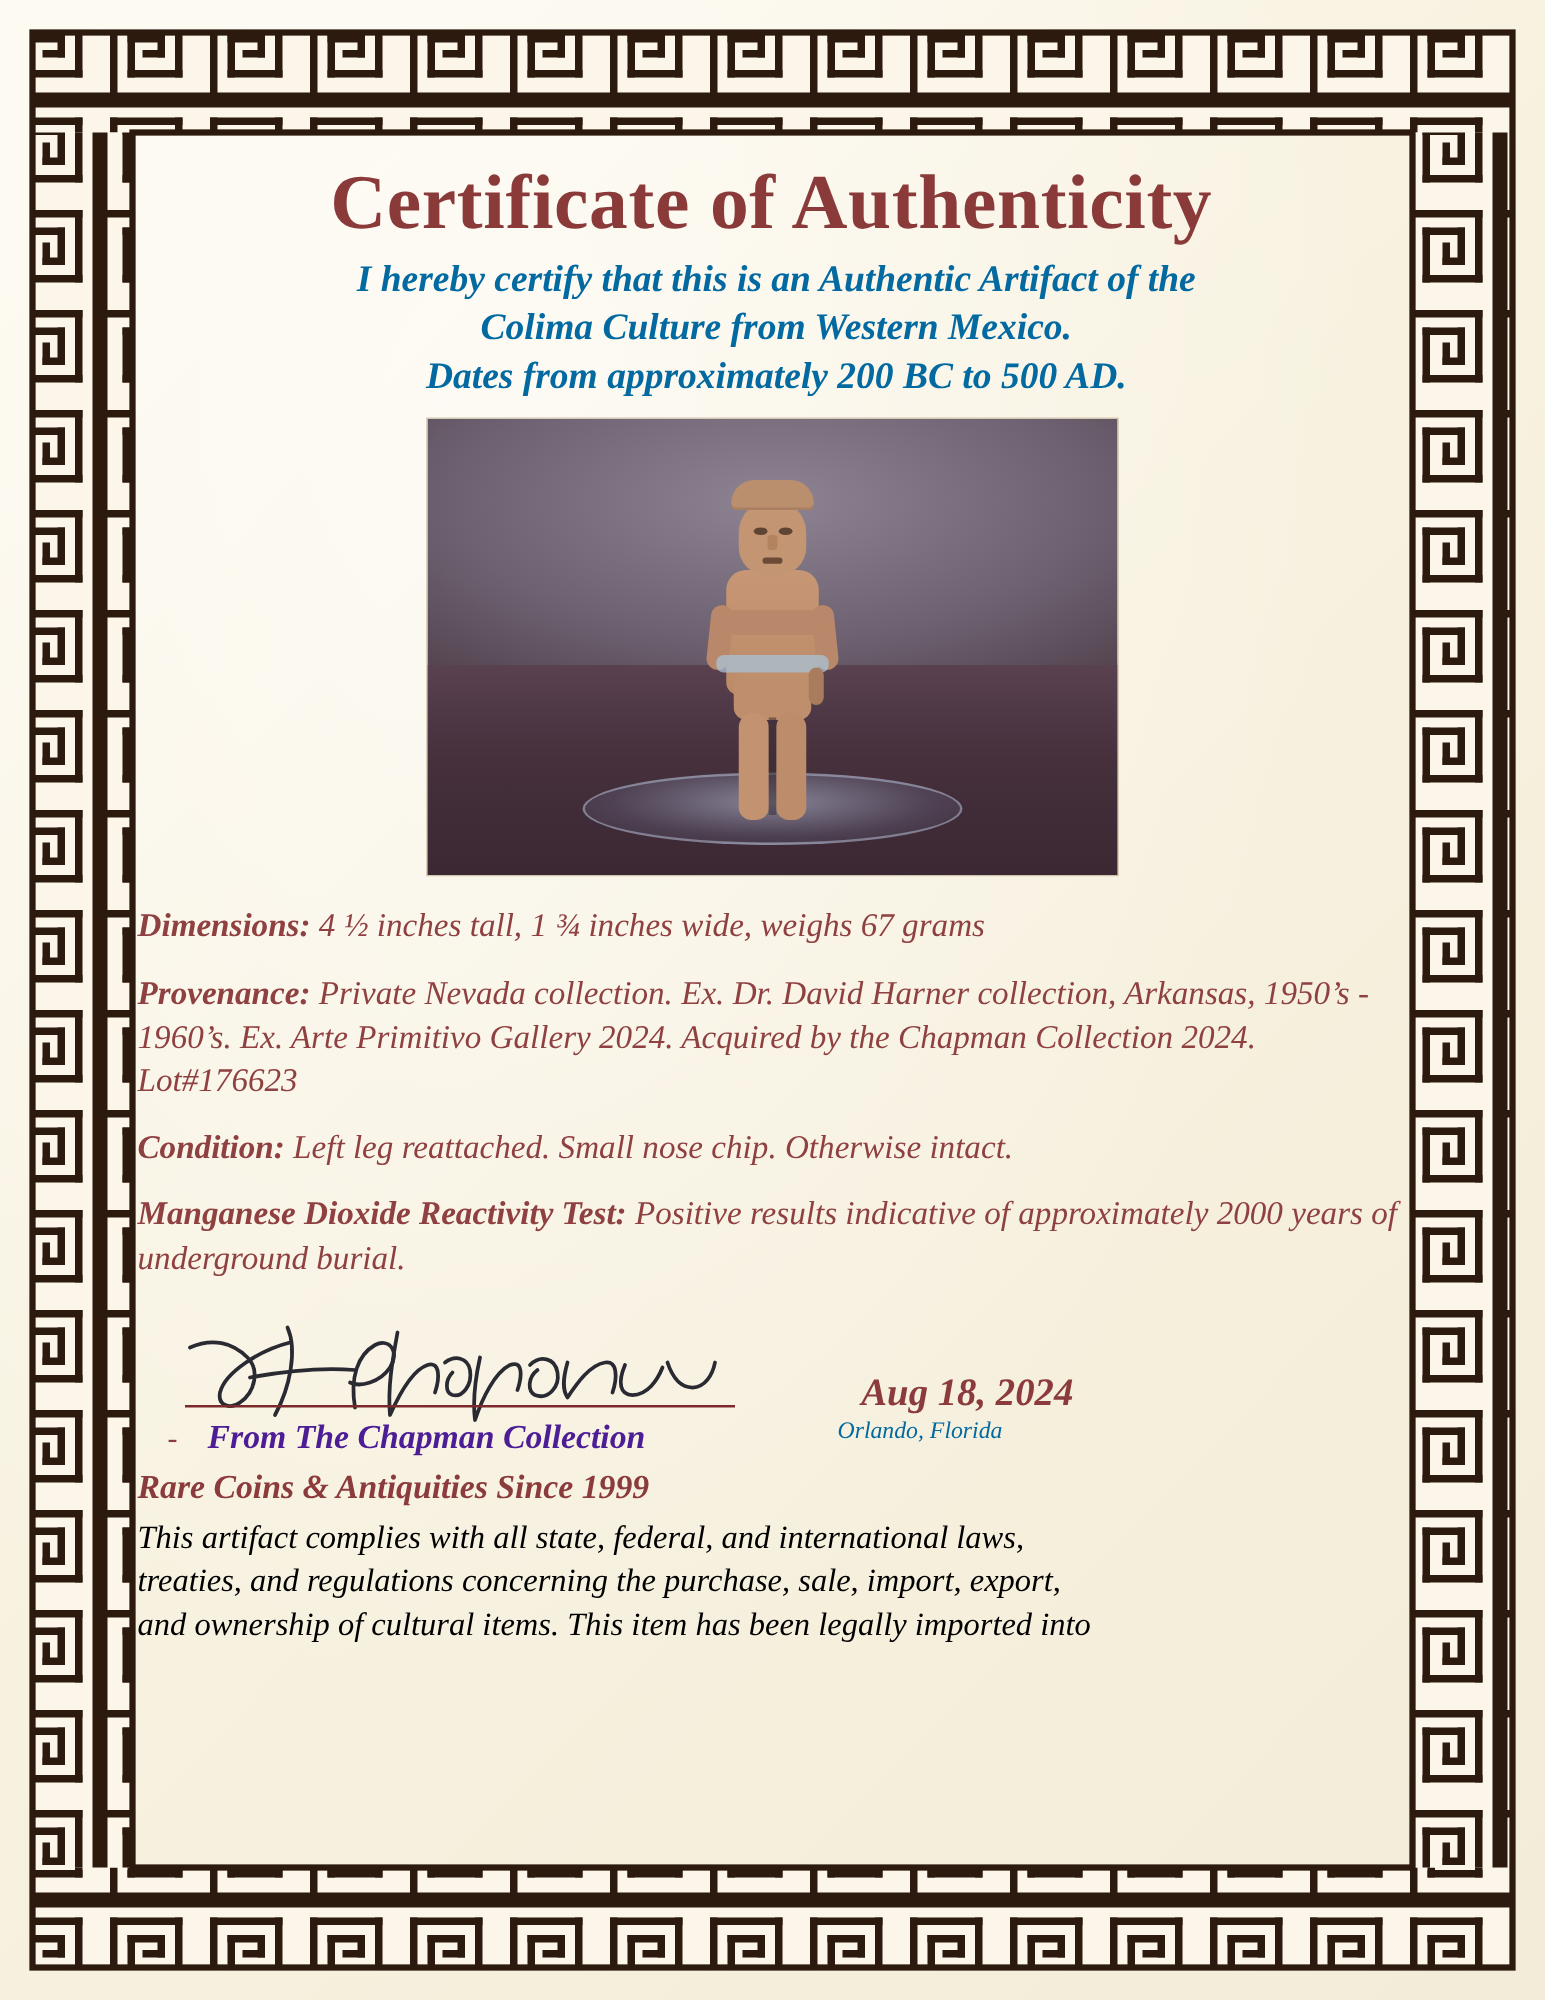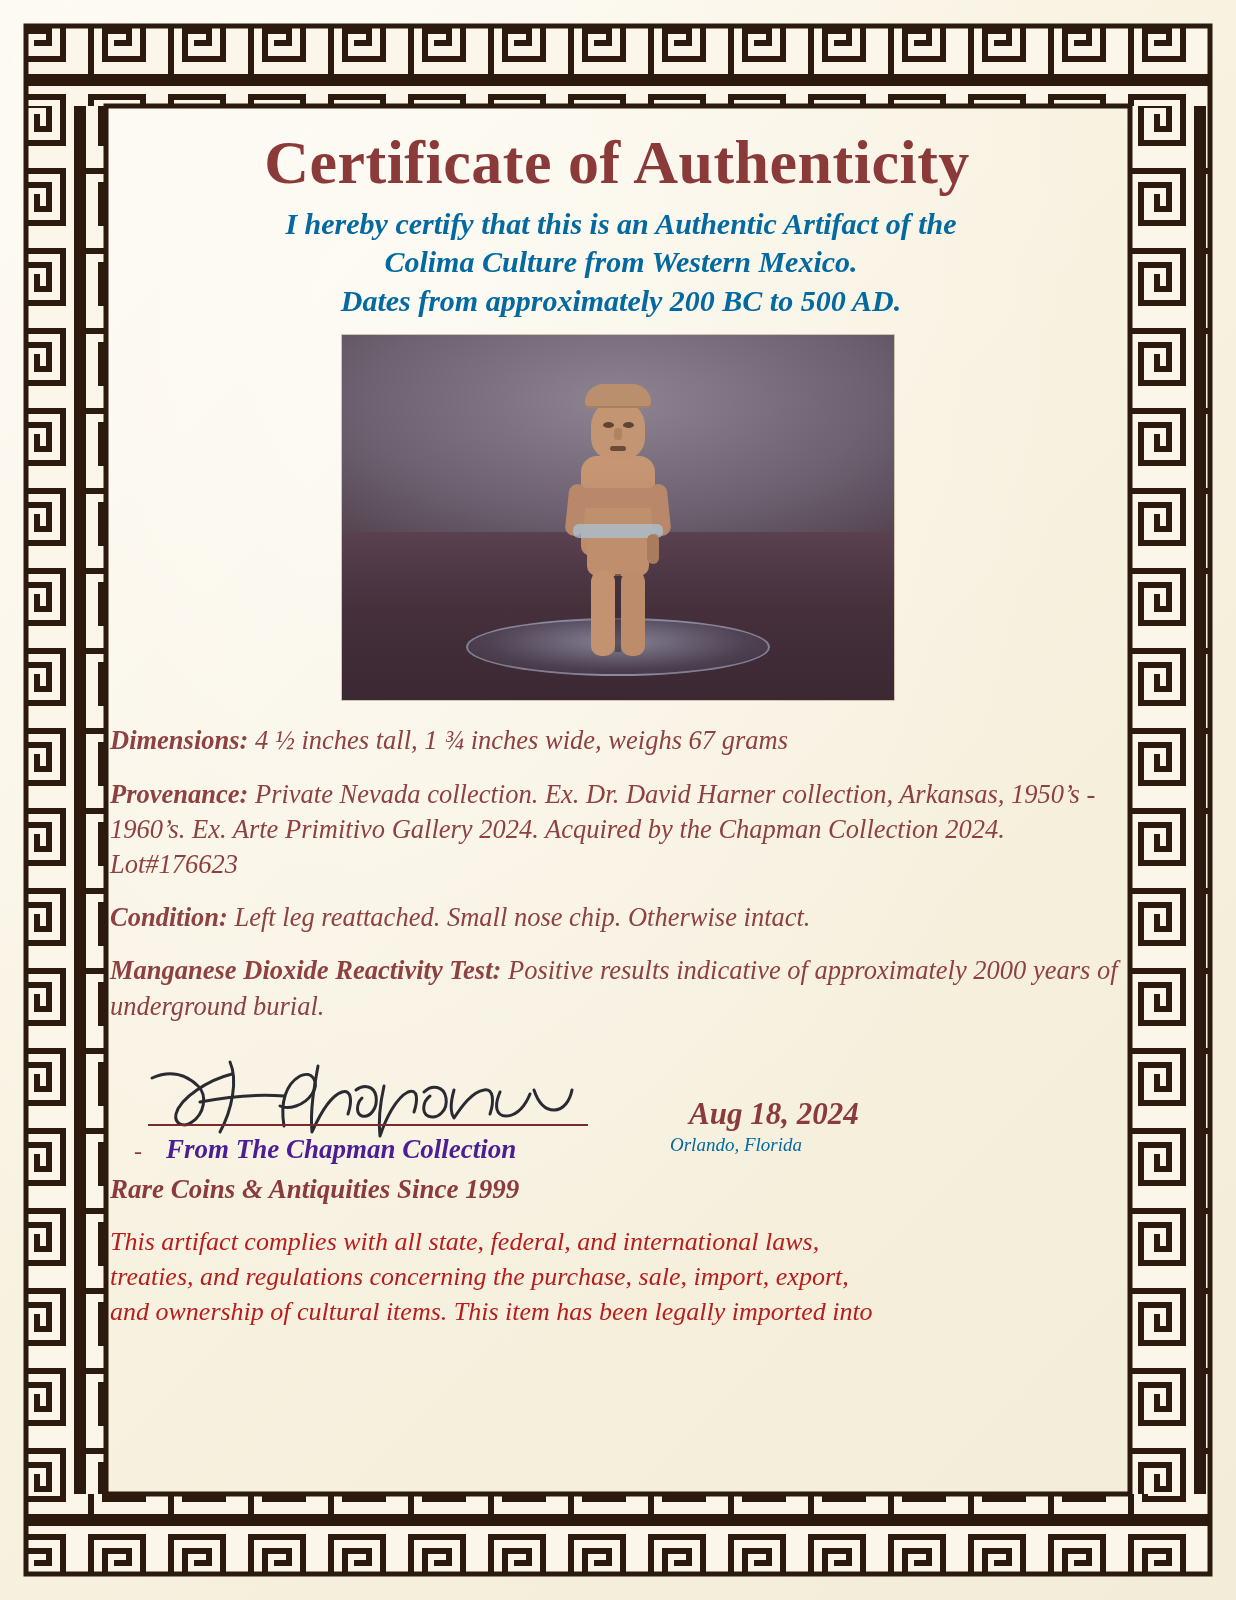--- a/index.html
+++ b/index.html
@@ -212,22 +212,22 @@
 
   .tagline {
     margin-top: 6px;
     font-size: 27px;
     font-weight: bold;
     font-style: italic;
     color: #8b3b3b;
   }
 
   .legal {
-    margin-top: 20px;
-    color: #b91c1c;
+    margin-top: 8px;
+    color: #000000;
     font-size: 26px;
     line-height: 1.34;
     font-style: italic;
   }
   .legal div { white-space: nowrap; }
 </style>
 </head>
 <body>
 
 <div class="page">

